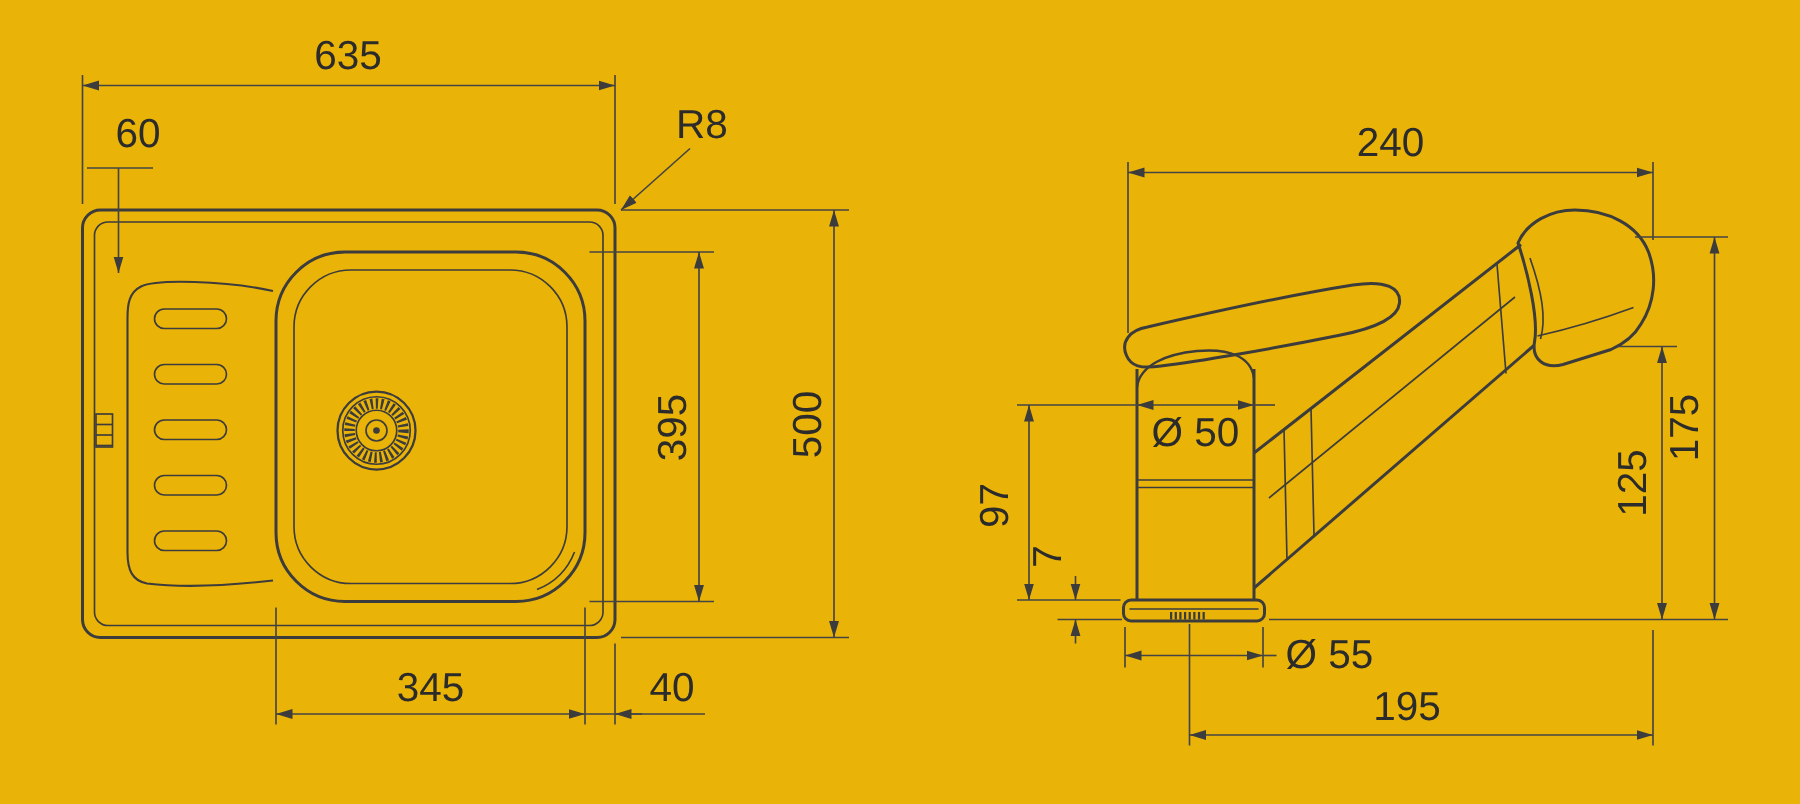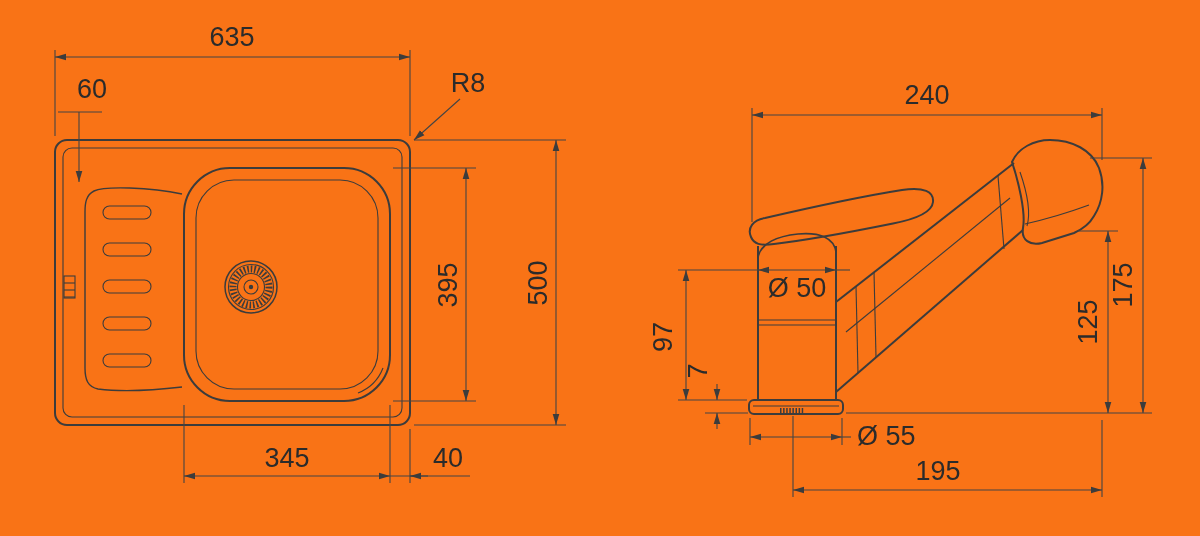--- a/index.html
+++ b/index.html
@@ -1,19 +1,19 @@
 <!DOCTYPE html>
 <html><head>
 <meta charset="utf-8">
 <style>
   html,body{margin:0;padding:0;background:#ffffff;}
   .stage{
     position:relative;
     width:1200px;height:536px;
-    background:#f97316;
+    background:#eab308;
     font-family:"Liberation Sans", sans-serif;
     overflow:hidden;
   }
   svg text{
     font-family:"Liberation Sans", sans-serif;
     fill:#2b2b2b;
   }
   .dim-text{font-size:27px;}
   .obj{stroke:#3c3c3c;fill:none;}
   .obj-thick{stroke:#3c3c3c;stroke-width:2;fill:none;}

